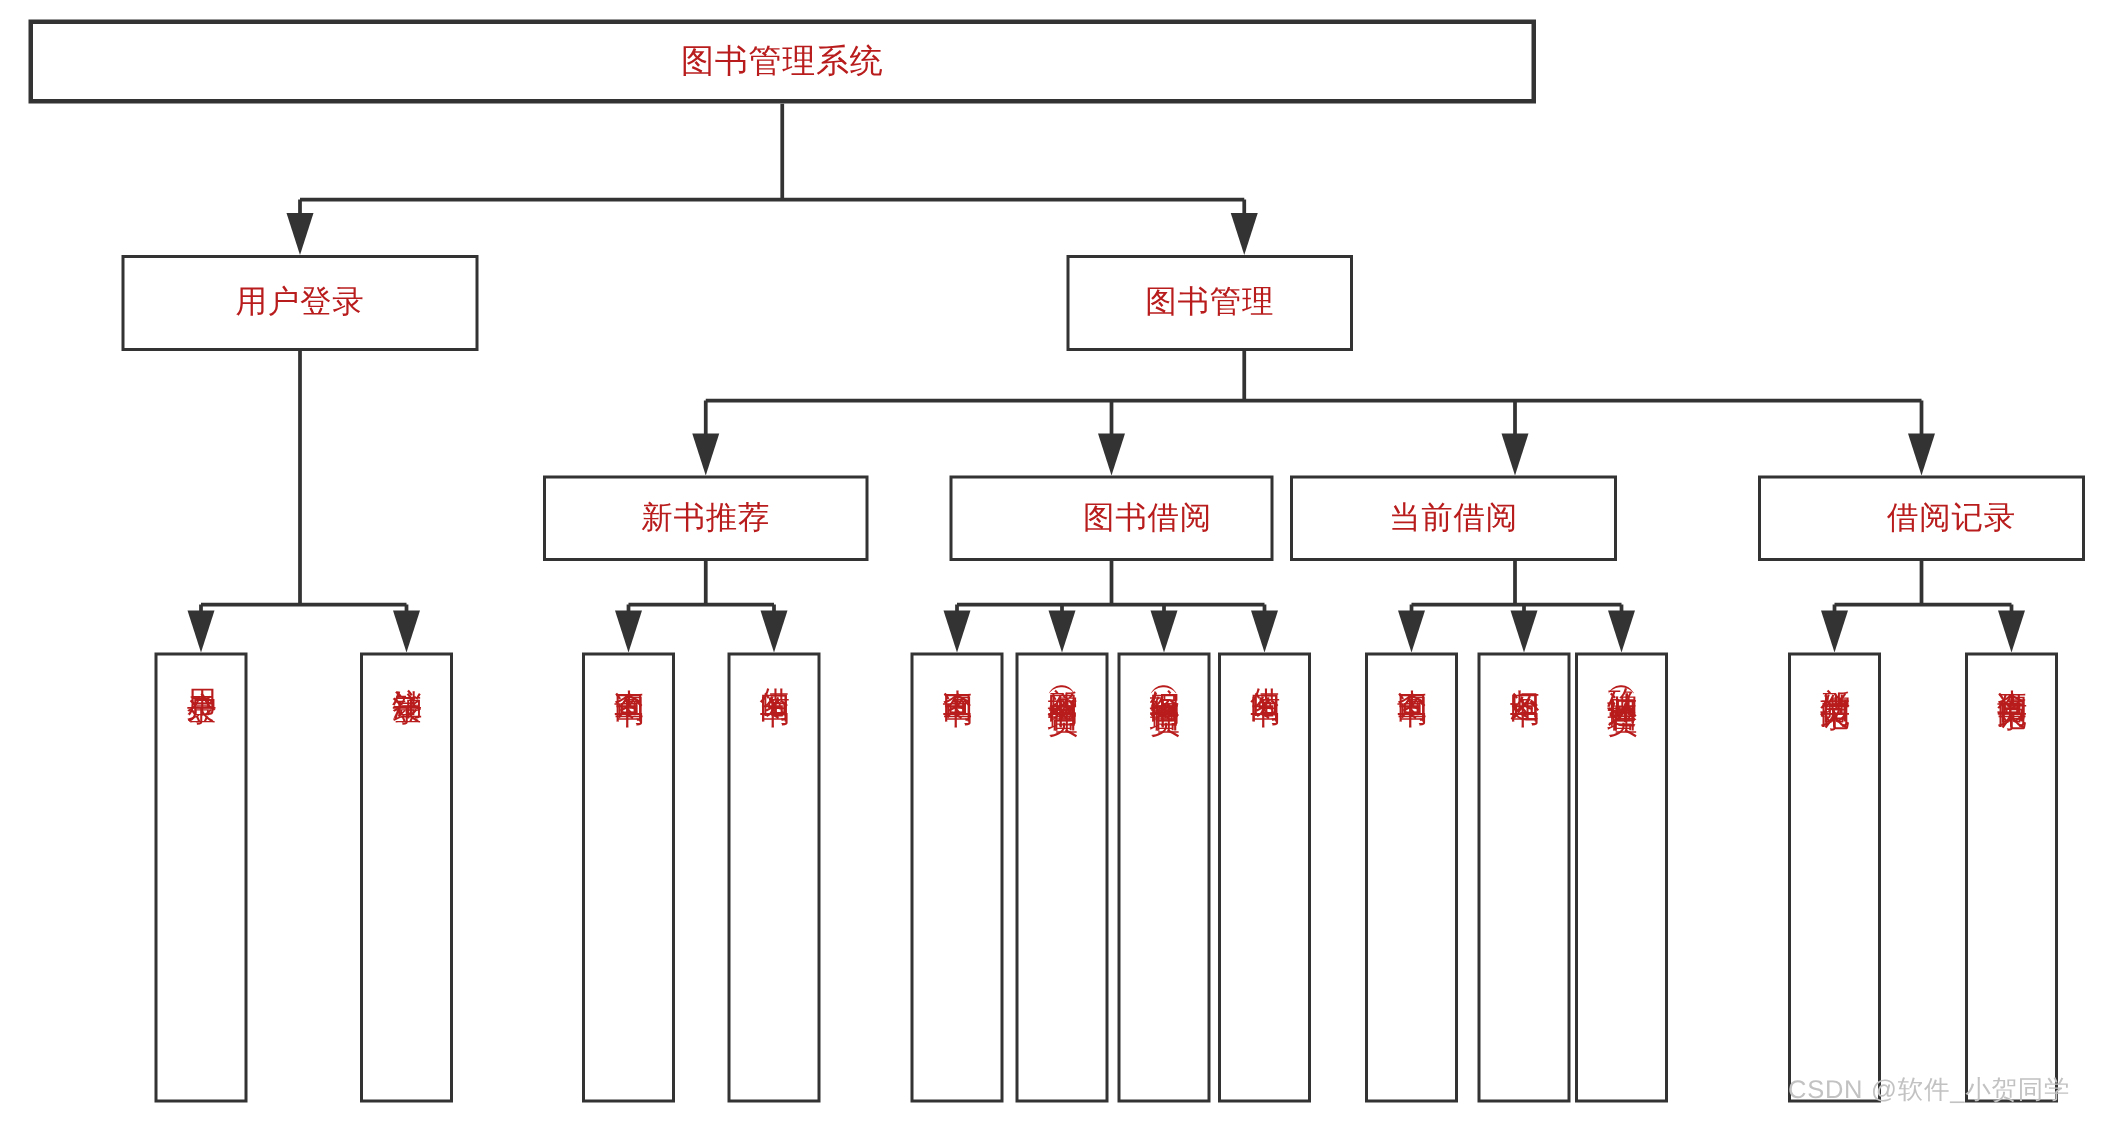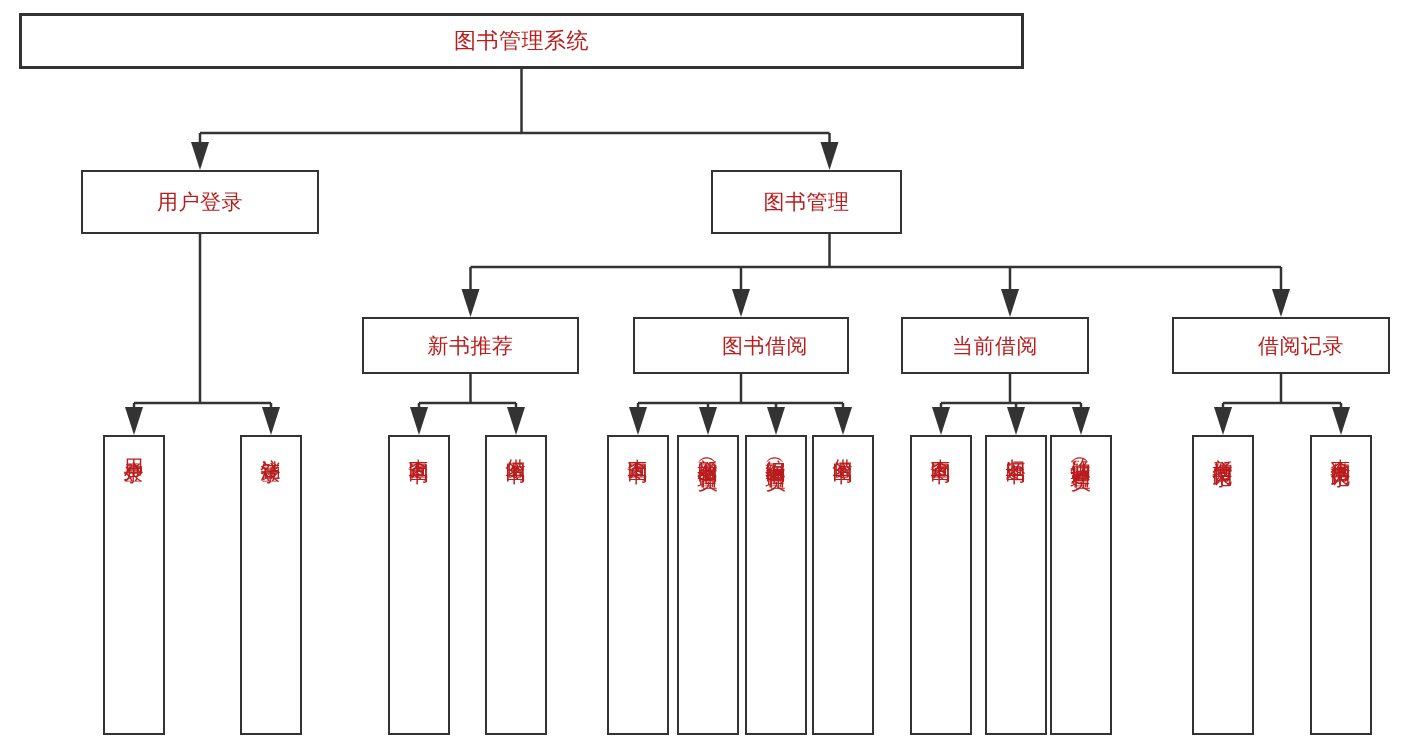--- a/index.html
+++ b/index.html
@@ -138,21 +138,21 @@
       </div>
       <div class="node horiz" style="left: 711px; top: 170px; width: 191px; height: 64px;">
         <span class="node-label">图书管理</span>
       </div>
       <div class="node horiz" style="left: 362px; top: 317px; width: 217px; height: 57px;">
         <span class="node-label">新书推荐</span>
       </div>
       <div class="node horiz" style="left: 633px; top: 317px; width: 216px; height: 57px; padding-left: 48px;">
         <span class="node-label">图书借阅</span>
       </div>
-      <div class="node horiz" style="left: 901px; top: 317px; width: 188px; height: 57px; justify-content: center;">
+      <div class="node horiz" style="left: 860px; top: 317px; width: 218px; height: 57px; justify-content: center;">
         <span class="node-label">当前借阅</span>
       </div>
       <div class="node horiz" style="left: 1172px; top: 317px; width: 218px; height: 57px; padding-left: 40px;">
         <span class="node-label">借阅记录</span>
       </div>
       <div class="node vert" style="left: 103px; top: 435px; width: 62px; height: 300px;">
         <span class="node-label">用户登录</span>
       </div>
       <div class="node vert" style="left: 240px; top: 435px; width: 62px; height: 300px;">
         <span class="node-label">注销登录</span>
@@ -184,13 +184,14 @@
       <div class="node vert" style="left: 1050px; top: 435px; width: 62px; height: 300px;">
         <span class="node-label">确认归还（管理员）</span>
       </div>
       <div class="node vert" style="left: 1192px; top: 435px; width: 62px; height: 300px;">
         <span class="node-label">新增借阅记录</span>
       </div>
       <div class="node vert" style="left: 1310px; top: 435px; width: 62px; height: 300px;">
         <span class="node-label">查询借阅记录</span>
       </div>
     </div>
+  <div class="watermark" id="watermark" style="left: 1192px; top: 715px; color: rgb(194, 194, 194);">CSDN @软件_小贺同学</div>
 </div>
 
 </body></html>

